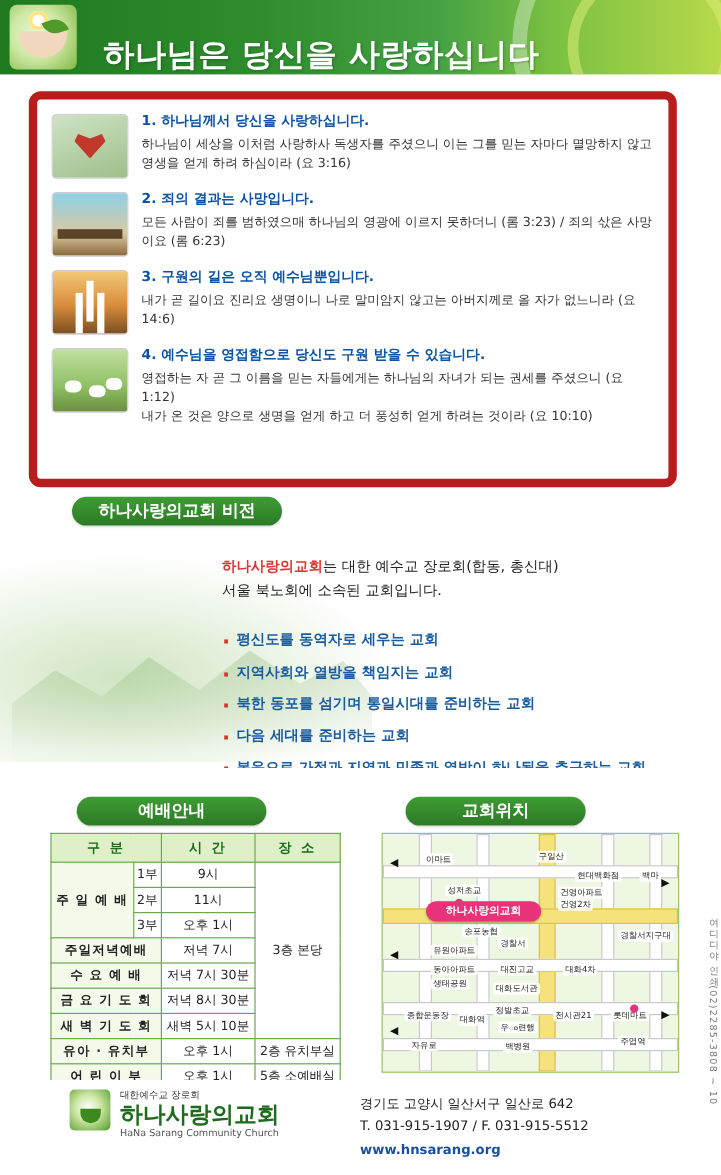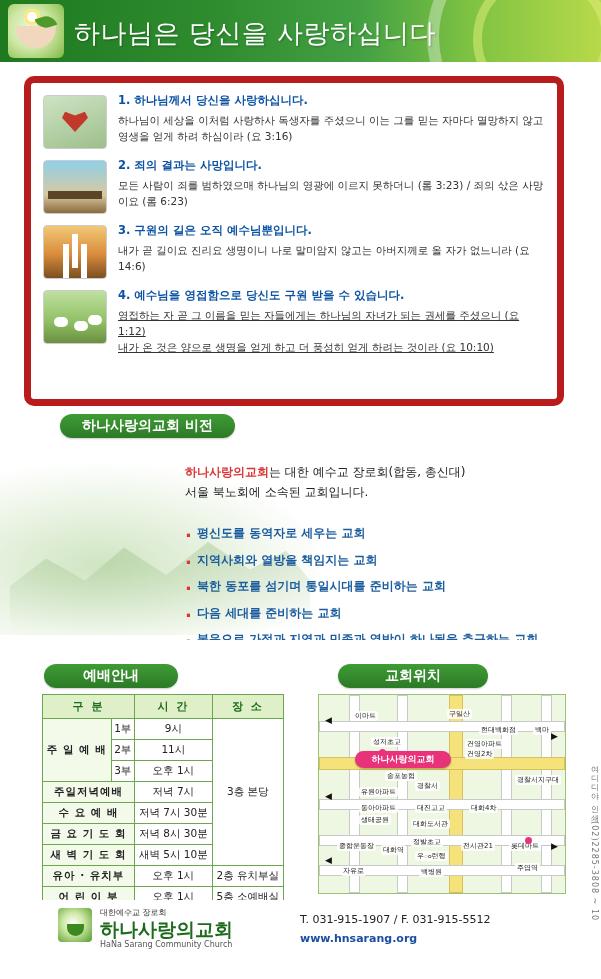--- a/index.html
+++ b/index.html
@@ -35,22 +35,22 @@
   }
   .header .leafcircle .flower{
     position:absolute;left:16px;top:5px;width:16px;height:16px;border-radius:50%;
     background:#fff;box-shadow:0 0 0 3px #ffe680 inset;
   }
   .header .leafcircle .leaf{
     position:absolute;left:28px;top:12px;width:20px;height:12px;border-radius:0 12px 0 12px;
     background:#4f9a2a;transform:rotate(-18deg);
   }
   .header h1{
-    position:absolute;left:74px;top:16px;margin:0;
-    font-size:26px;color:#fff;font-weight:normal;letter-spacing:.5px;
+    position:absolute;left:74px;top:16px;margin:12px;
+    font-size:26px;color:#fff;font-weight:bold;letter-spacing:.5px;
     text-shadow:1px 1px 2px rgba(0,0,0,.25);
   }
   
   .gospel-box{
     position:absolute;left:24px;top:76px;width:540px;height:330px;
     border:7px solid #b91c1c;border-radius:10px;background:#fff;
     box-sizing:border-box;padding:10px 12px;
   }
   .g-item{display:flex;margin-bottom:9px;}
   .g-thumb{
@@ -96,21 +96,21 @@
     position:absolute;left:185px;top:22px;width:400px;font-size:12px;line-height:1.7;color:#222;
   }
   .vision-lead .hl{color:#d33;font-weight:bold;}
   .vision-list{position:absolute;left:185px;top:84px;width:410px;}
   .vision-list .vli{
     font-size:12px;color:#1a5c9e;font-weight:bold;line-height:1.55;margin-bottom:8px;
     padding-left:12px;position:relative;
   }
   .vision-list .vli:before{content:"·";position:absolute;left:0;top:-2px;color:#d33;font-size:18px;font-weight:bold;}
   
-  #worship-ribbon{left:44px;top:664px;width:134px;}
+  #worship-ribbon{left:64px;top:664px;width:158px;}
   #map-ribbon{left:338px;top:664px;width:150px;}
   
   table.worship{
     position:absolute;left:42px;top:694px;width:242px;border-collapse:collapse;
     font-size:10.5px;
   }
   table.worship td,table.worship th{
     border:1px solid #6aa84f;padding:3px 2px;text-align:center;color:#222;
   }
   table.worship thead th{
@@ -193,21 +193,21 @@
     <div class="g-text">
       <p class="g-title">3. 구원의 길은 오직 예수님뿐입니다.</p>
       <p class="g-body">내가 곧 길이요 진리요 생명이니 나로 말미암지 않고는 아버지께로 올 자가 없느니라 (요 14:6)</p>
     </div>
   </div>
 
   <div class="g-item">
     <div class="g-thumb t4"></div>
     <div class="g-text">
       <p class="g-title">4. 예수님을 영접함으로 당신도 구원 받을 수 있습니다.</p>
-      <p class="g-body" style="white-space:pre-line;text-decoration:underline;">영접하는 자 곧 그 이름을 믿는 자들에게는 하나님의 자녀가 되는 권세를 주셨으니 (요 1:12)
+      <p class="g-body" style="white-space:pre-line;">영접하는 자 곧 그 이름을 믿는 자들에게는 하나님의 자녀가 되는 권세를 주셨으니 (요 1:12)
 내가 온 것은 양으로 생명을 얻게 하고 더 풍성히 얻게 하려는 것이라 (요 10:10)</p>
     </div>
   </div>
 
 </div>
 
 <div class="ribbon" id="vision-ribbon">하나사랑의교회 비전</div>
 
 <div class="vision-area">
   <div class="vision-bg"></div>
@@ -346,18 +346,19 @@
 <div class="footer">
   <div class="logo-wrap">
     <div class="logo-mark"></div>
     <div>
       <div class="logo-t1">대한예수교 장로회</div>
       <div class="logo-t2">하나사랑의교회</div>
       <div class="logo-t3">HaNa Sarang Community Church</div>
     </div>
   </div>
   <div class="addr">
+    <div>경기도 고양시 일산서구 일산로 642</div>
     <div>T. 031-915-1907 / F. 031-915-5512</div>
     <div class="url">www.hnsarang.org</div>
   </div>
 </div>
 
 <div class="sidevert">여디디야 인쇄 (02)2285-3808 ~ 10</div>
 
 </body></html>

